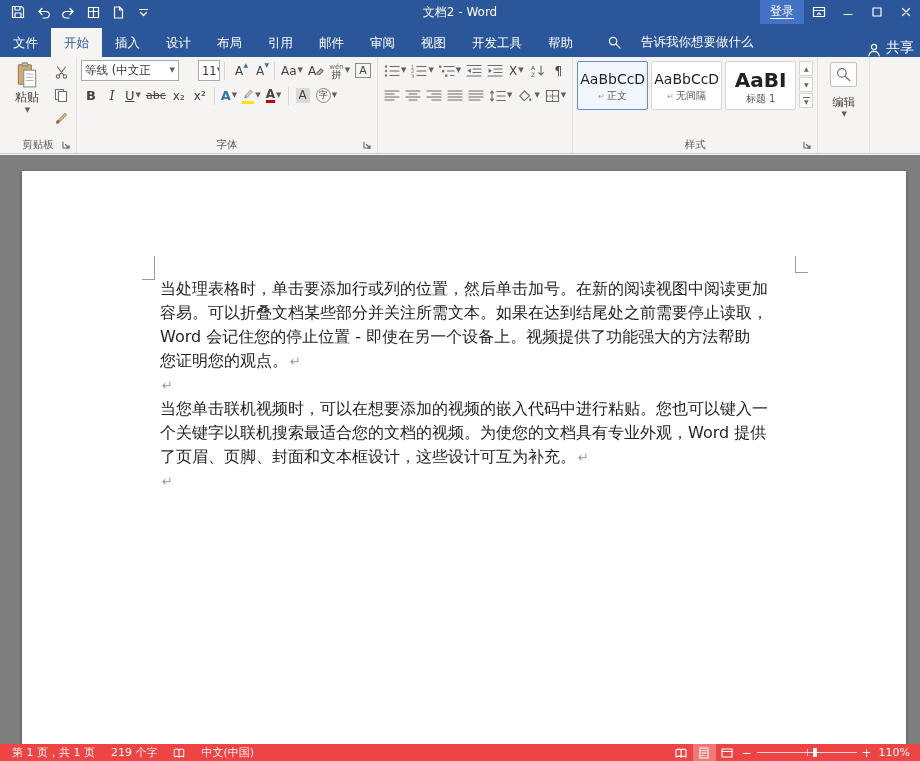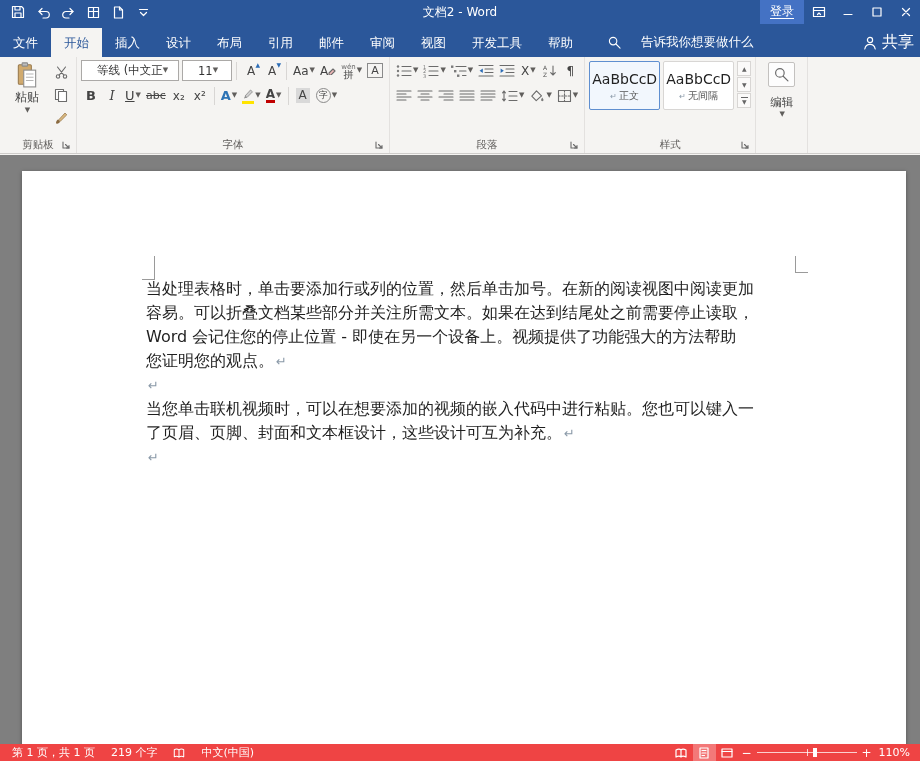--- a/index.html
+++ b/index.html
@@ -15,43 +15,43 @@
   .winctrl{margin-left:auto;display:flex;align-items:stretch;height:24px;z-index:10}
   .signin{display:flex;align-items:center;padding:0 10px;background:#4472c4;font-size:12px;cursor:default}
   .signin span{border-bottom:1px solid #fff;line-height:13px}
   .wbtn{width:29px;display:flex;align-items:center;justify-content:center}
 
   
   .tabbar{position:absolute;top:24px;left:0;right:0;height:33px;background:#2b579a;display:flex;align-items:flex-end;color:#fff}
   .tab{height:29px;line-height:29px;padding:0 13px;font-size:12.5px;white-space:nowrap}
   .tab.active{background:#f5f4f2;color:#2b579a}
   .tellme{display:flex;align-items:center;gap:20px;height:29px;margin-left:14px;padding:0 8px;font-size:12.5px}
-  .share{position:absolute;right:0;bottom:0;height:29px;display:flex;align-items:center;gap:5px;padding:0 6px 0 10px;font-size:16px}
+  .share{position:absolute;right:0;bottom:0;height:29px;display:flex;align-items:flex-end;gap:5px;padding:0 6px 0 10px;font-size:14px}
 
   
   .ribbon{position:absolute;top:57px;left:0;right:0;height:97px;background:#f5f4f2;border-bottom:1px solid #cfcdcb;display:flex;align-items:stretch}
   .group{position:relative;display:flex;flex-direction:column;padding:2px 4px 0 4px;border-right:1px solid #e3e1df}
   .gbody{display:flex;flex:1;align-items:flex-start}
   .gcol{display:flex;flex-direction:column;gap:2px}
   .frow{display:flex;align-items:center;height:23px;gap:1px}
   .gfooter{height:17px;display:flex;align-items:center;justify-content:center;font-size:10.5px;color:#605e5c;padding:0 12px;position:relative}
   .launcher{position:absolute;right:0;bottom:2px;width:13px;height:13px;display:flex;align-items:center;justify-content:center}
   .sbtn{min-width:20px;height:20px;padding:0 2px;display:inline-flex;align-items:center;justify-content:center;border-radius:2px;font-size:12px;color:#444;position:relative;white-space:nowrap}
   .dd{font-size:7px;color:#605e5c;margin-left:1px;line-height:7px}
   .sep{width:1px;height:18px;background:#d8d6d4;margin:0 3px;flex:none}
 
   
   .paste{width:46px;display:flex;flex-direction:column;align-items:center;justify-content:center;gap:1px;padding:3px 2px;font-size:12px}
   .clipcol{display:flex;flex-direction:column;gap:3px;padding:3px 1px}
 
   
-  .combo{display:flex;align-items:center;background:#fff;border:1px solid #aba9a7;height:21px;padding:0 15px;font-size:11.5px;color:#333;overflow:hidden;white-space:nowrap}
+  .combo{display:flex;align-items:center;background:#fff;border:1px solid #aba9a7;height:21px;padding:0 3px;font-size:11.5px;color:#333;overflow:hidden;white-space:nowrap}
   .combo .dd{margin-left:auto}
   .fname{width:98px}
-  .fsize{width:50px;margin-left:2px}
+  .fsize{width:22px;margin-left:18px}
   .bB{font-weight:bold;font-size:13px}
   .bI{font-style:italic;font-family:"DejaVu Serif","Liberation Serif",serif;font-size:13px}
   .bU{text-decoration:underline;font-size:13px}
   .bS{text-decoration:line-through;font-size:11px}
   .ueff{color:#2e74b5;font-weight:bold;font-size:13px}
   .ucol{border-bottom:3px solid #c00000;line-height:12px;font-size:12px;font-weight:bold}
   .uhlbar{border-bottom:3px solid #ffe400;line-height:12px}
   .ushade{background:#d9d9d9;padding:0 3px;line-height:15px}
   .uboxed{border:1px solid #8a8a8a;padding:0 3px;line-height:13px;font-size:11px}
   .ucirc{border:1px solid #8a8a8a;border-radius:50%;width:15px;height:15px;font-size:9px;display:inline-flex;align-items:center;justify-content:center}
@@ -76,21 +76,21 @@
   .editbody{display:flex;flex-direction:column;align-items:center;gap:8px;padding:3px 8px 0}
   .findbtn{width:27px;height:25px;border:1px solid #c3c1bf;border-radius:2px;display:flex;align-items:center;justify-content:center;background:#fdfdfd}
   .editlabel{display:flex;flex-direction:column;align-items:center;gap:1px;font-size:11.5px;color:#444}
 
   
   .docarea{position:absolute;top:155px;left:0;right:0;bottom:17px;background:#7f7f7f;overflow:hidden}
   .page{position:absolute;left:22px;top:16px;width:884px;height:860px;background:#fff;box-shadow:0 1px 4px rgba(0,0,0,.35)}
   .crop{position:absolute;width:13px;height:17px}
   .crop.tl{left:120px;top:85px;border-right:1px solid #9a9a9a;border-bottom:1px solid #9a9a9a}
   .crop.tr{left:773px;top:85px;border-left:1px solid #9a9a9a;border-bottom:1px solid #9a9a9a}
-  .textblock{position:absolute;left:124px;top:106px;width:644px;font-size:16px;line-height:24px;color:#1f1f1f;cursor:text}
+  .textblock{position:absolute;left:138px;top:106px;width:644px;font-size:16px;line-height:24px;color:#1f1f1f;cursor:text}
   .tl{height:24px;white-space:nowrap}
   .wavy{text-decoration-style:wavy;text-decoration-color:#3a66c9;text-decoration-thickness:1px;text-underline-offset:3px;text-decoration-skip-ink:none}
   .pmark{color:#8a99a8;font-size:13px;margin-left:2px}
 
   
   .statusbar{position:absolute;left:0;right:0;bottom:0;height:17px;background:#ef4444;color:#fff;display:flex;align-items:center;font-size:11px;padding:0 4px}
   .sitem{padding:0 8px;display:flex;align-items:center;gap:5px;height:17px;white-space:nowrap}
   .sright{margin-left:auto;display:flex;align-items:center;height:17px}
   .vbtn{width:23px;height:17px;display:flex;align-items:center;justify-content:center}
   .vbtn.active{background:rgba(255,255,255,.28)}
@@ -446,46 +446,43 @@
             <span class="sbtn">
               <svg class="ic" width="15" height="14" viewBox="0 0 15 14">
                   <rect x="1.5" y="1.5" width="12" height="11"></rect>
                   <path d="M7.5 1.5v11M1.5 7h12" stroke-dasharray="1.6 1.6"></path>
                 </svg>
               <span class="dd">▼</span>
             </span>
           </div>
         </div>
       </div>
-      <div class="gfooter">
-        <span>段落</span>
-        <span class="launcher">
-          <svg class="ic" width="10" height="10" viewBox="0 0 10 10">
-              <path d="M2 2v6h6"></path>
-              <path d="M4.5 4.5L8 8M8 5.5V8H5.5"></path>
-            </svg>
-        </span>
-      </div>
     </div>
 
     <div class="group">
       <div class="gbody">
         <div class="scards">
           <div class="scard sel">
             <span class="ssample">AaBbCcD</span>
             <span class="sname">
                 <i class="smk">↵</i>
                 <span>正文</span>
               </span>
           </div>
           <div class="scard">
             <span class="ssample">AaBbCcD</span>
             <span class="sname">
                 <i class="smk">↵</i>
                 <span>无间隔</span>
+              </span>
+          </div>
+          <div class="scard h1">
+            <span class="ssample">AaBI</span>
+            <span class="sname">
+                <span>标题 1</span>
               </span>
           </div>
         </div>
         <div class="scol">
           <span class="scbtn">▲</span>
           <span class="scbtn">▼</span>
           <span class="scbtn"><span class="bar"></span>▼</span>
         </div>
       </div>
       <div class="gfooter">
@@ -520,20 +517,21 @@
     <div class="page">
       <span class="crop tl"></span>
       <span class="crop tr"></span>
       <div class="textblock">
         <div class="tl"><span>当处理表格时，单击要添加行或列的位置，然后单击加号。在新的阅读视图中阅读更加</span></div>
         <div class="tl"><span>容易。可以折叠文档某些部分并关注所需文本。如果在达到结尾</span><span class="wavy">处之前</span><span>需要停止读取，</span></div>
         <div class="tl"><span>Word 会记住您的停止位置 - 即使在另一个设备上。视频提供了功能强大的方法帮助</span></div>
         <div class="tl"><span class="wavy">您证明</span><span>您的观点。</span><span class="pmark">↵</span></div>
         <div class="tl"><span class="pmark">↵</span></div>
         <div class="tl"><span>当您单击联机视频时，可以在想要添加的视频的嵌入代码中进行粘贴。您也可以键入一</span></div>
+        <div class="tl"><span>个关键字以联机搜索最适合您的文档的视频。为使您的文档具有专业外观，Word 提供</span></div>
         <div class="tl"><span>了页眉、页脚、封面和文本框设计，这些设计可互为补充。</span><span class="pmark">↵</span></div>
         <div class="tl"><span class="pmark">↵</span></div>
       </div>
     </div>
   </div>
 
   <div class="statusbar">
     <span class="sitem">第 1 页，共 1 页</span>
     <span class="sitem">219 个字</span>
     <span class="sitem">

